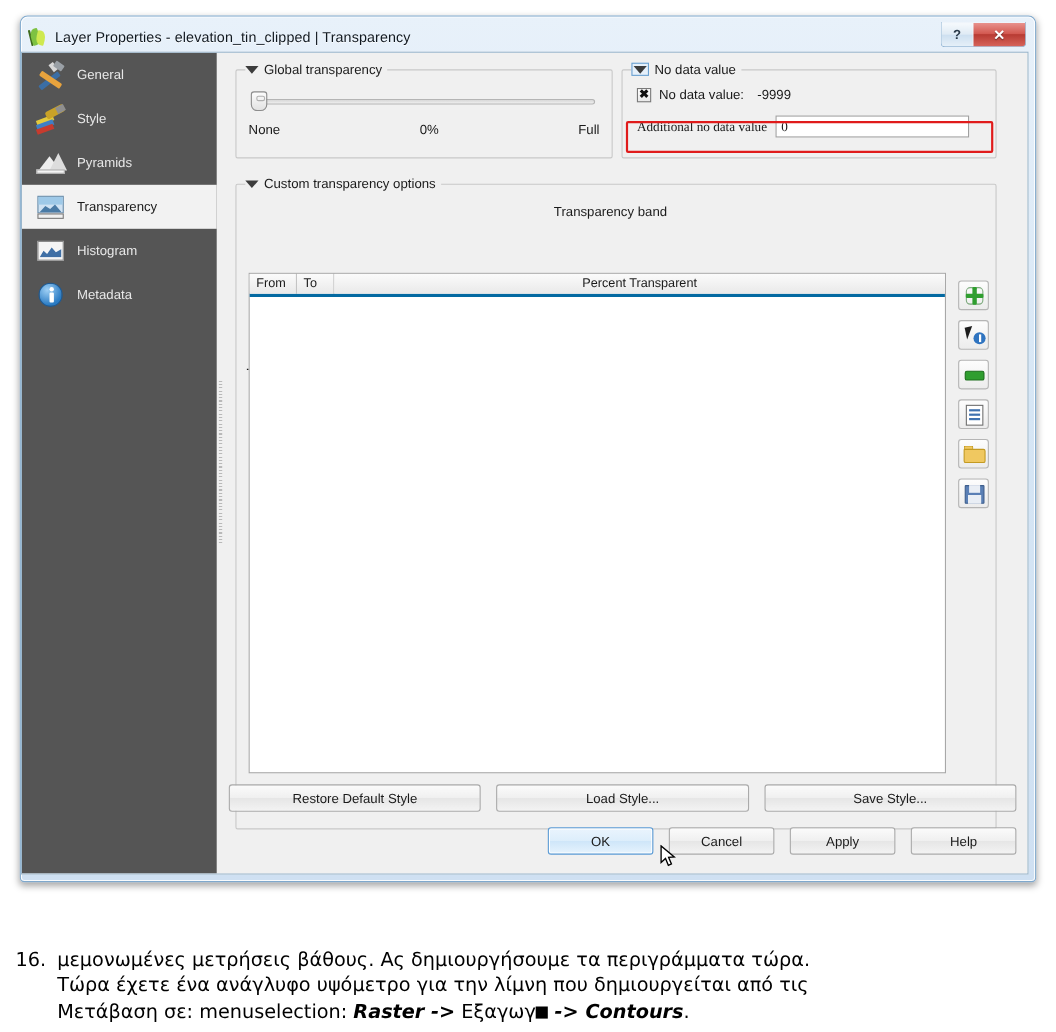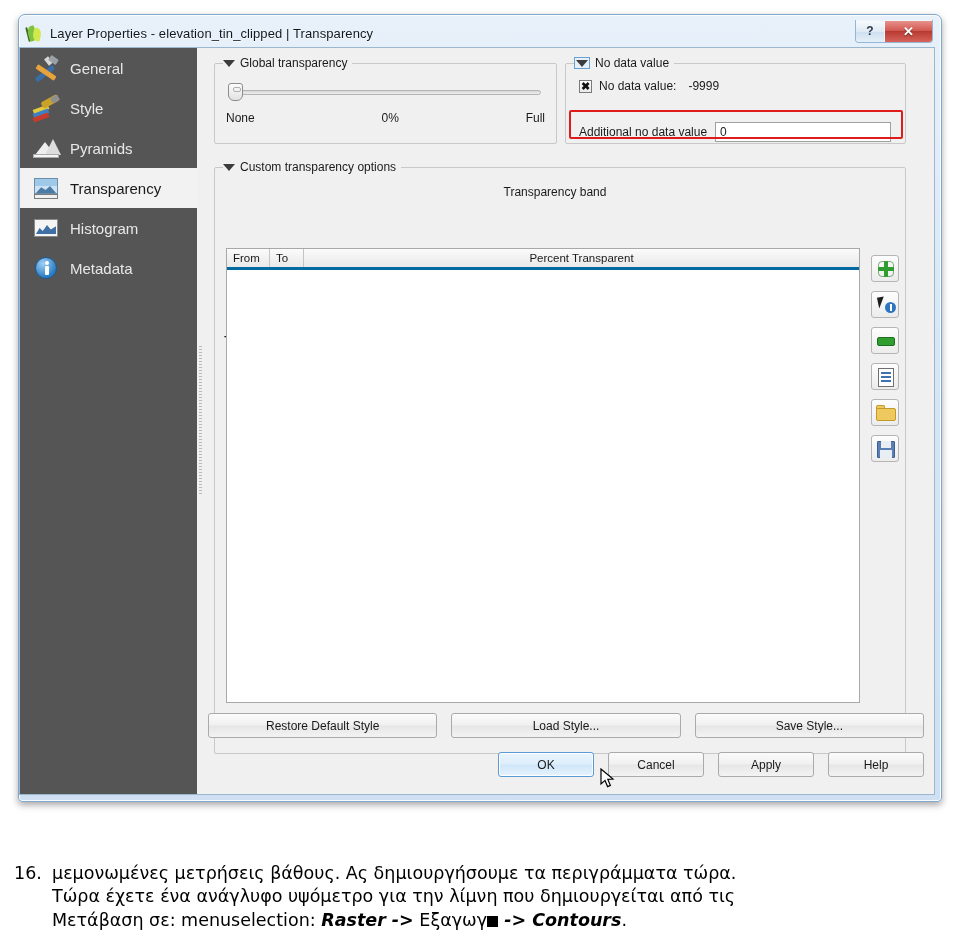--- a/index.html
+++ b/index.html
@@ -99,21 +99,21 @@
   #sidebar {
     width: 177px; flex: 0 0 177px;
     background: #555555;
     position: relative;
   }
   .side-item {
     height: 40px;
     display: flex; align-items: center;
     padding-left: 12px;
     color: #e8e8e8;
-    font-size: 15px;
+    font-size: 12px;
   }
   .side-item.selected {
     background: #f2f2f2;
     color: #1a1a1a;
   }
   .side-icon { width: 28px; height: 28px; flex:0 0 28px; margin-right: 10px; position: relative; }
 
   
   .ic-general .a { position:absolute; left:2px; top:17px; width:22px; height:5px; background:#3b6ea5; transform:rotate(-38deg); border-radius:1px;}
   .ic-general .b { position:absolute; left:14px; top:3px; width:5px; height:8px; background:#d8d8d8; transform:rotate(-38deg);}
@@ -424,21 +424,21 @@
                 <i class="tri"></i>
               </span>
             <span>No data value</span>
           </div>
           <div class="gb-body" style="padding:16px 10px 6px 14px;">
             <div class="nd-row">
               <span class="chk">✖</span>
               <span class="nd-label">No data value:</span>
               <span class="nd-value">-9999</span>
             </div>
-            <div class="nd-row" style="margin-top:29px;">
+            <div class="nd-row" style="margin-top:12px;font-family:Liberation Serif, serif;">
               <span style="margin-right:8px;">Additional no data value</span>
               <span class="field" style="width:176px;">0</span>
             </div>
           </div>
           <div class="highlight-box" style="left:4px; top:56px; width:334px; height:29px;"></div>
         </div>
 
         <div class="groupbox" style="left:10px; top:110px; width:692px; height:596px;">
           <div class="gb-frame"></div>
           <div class="gb-title">

